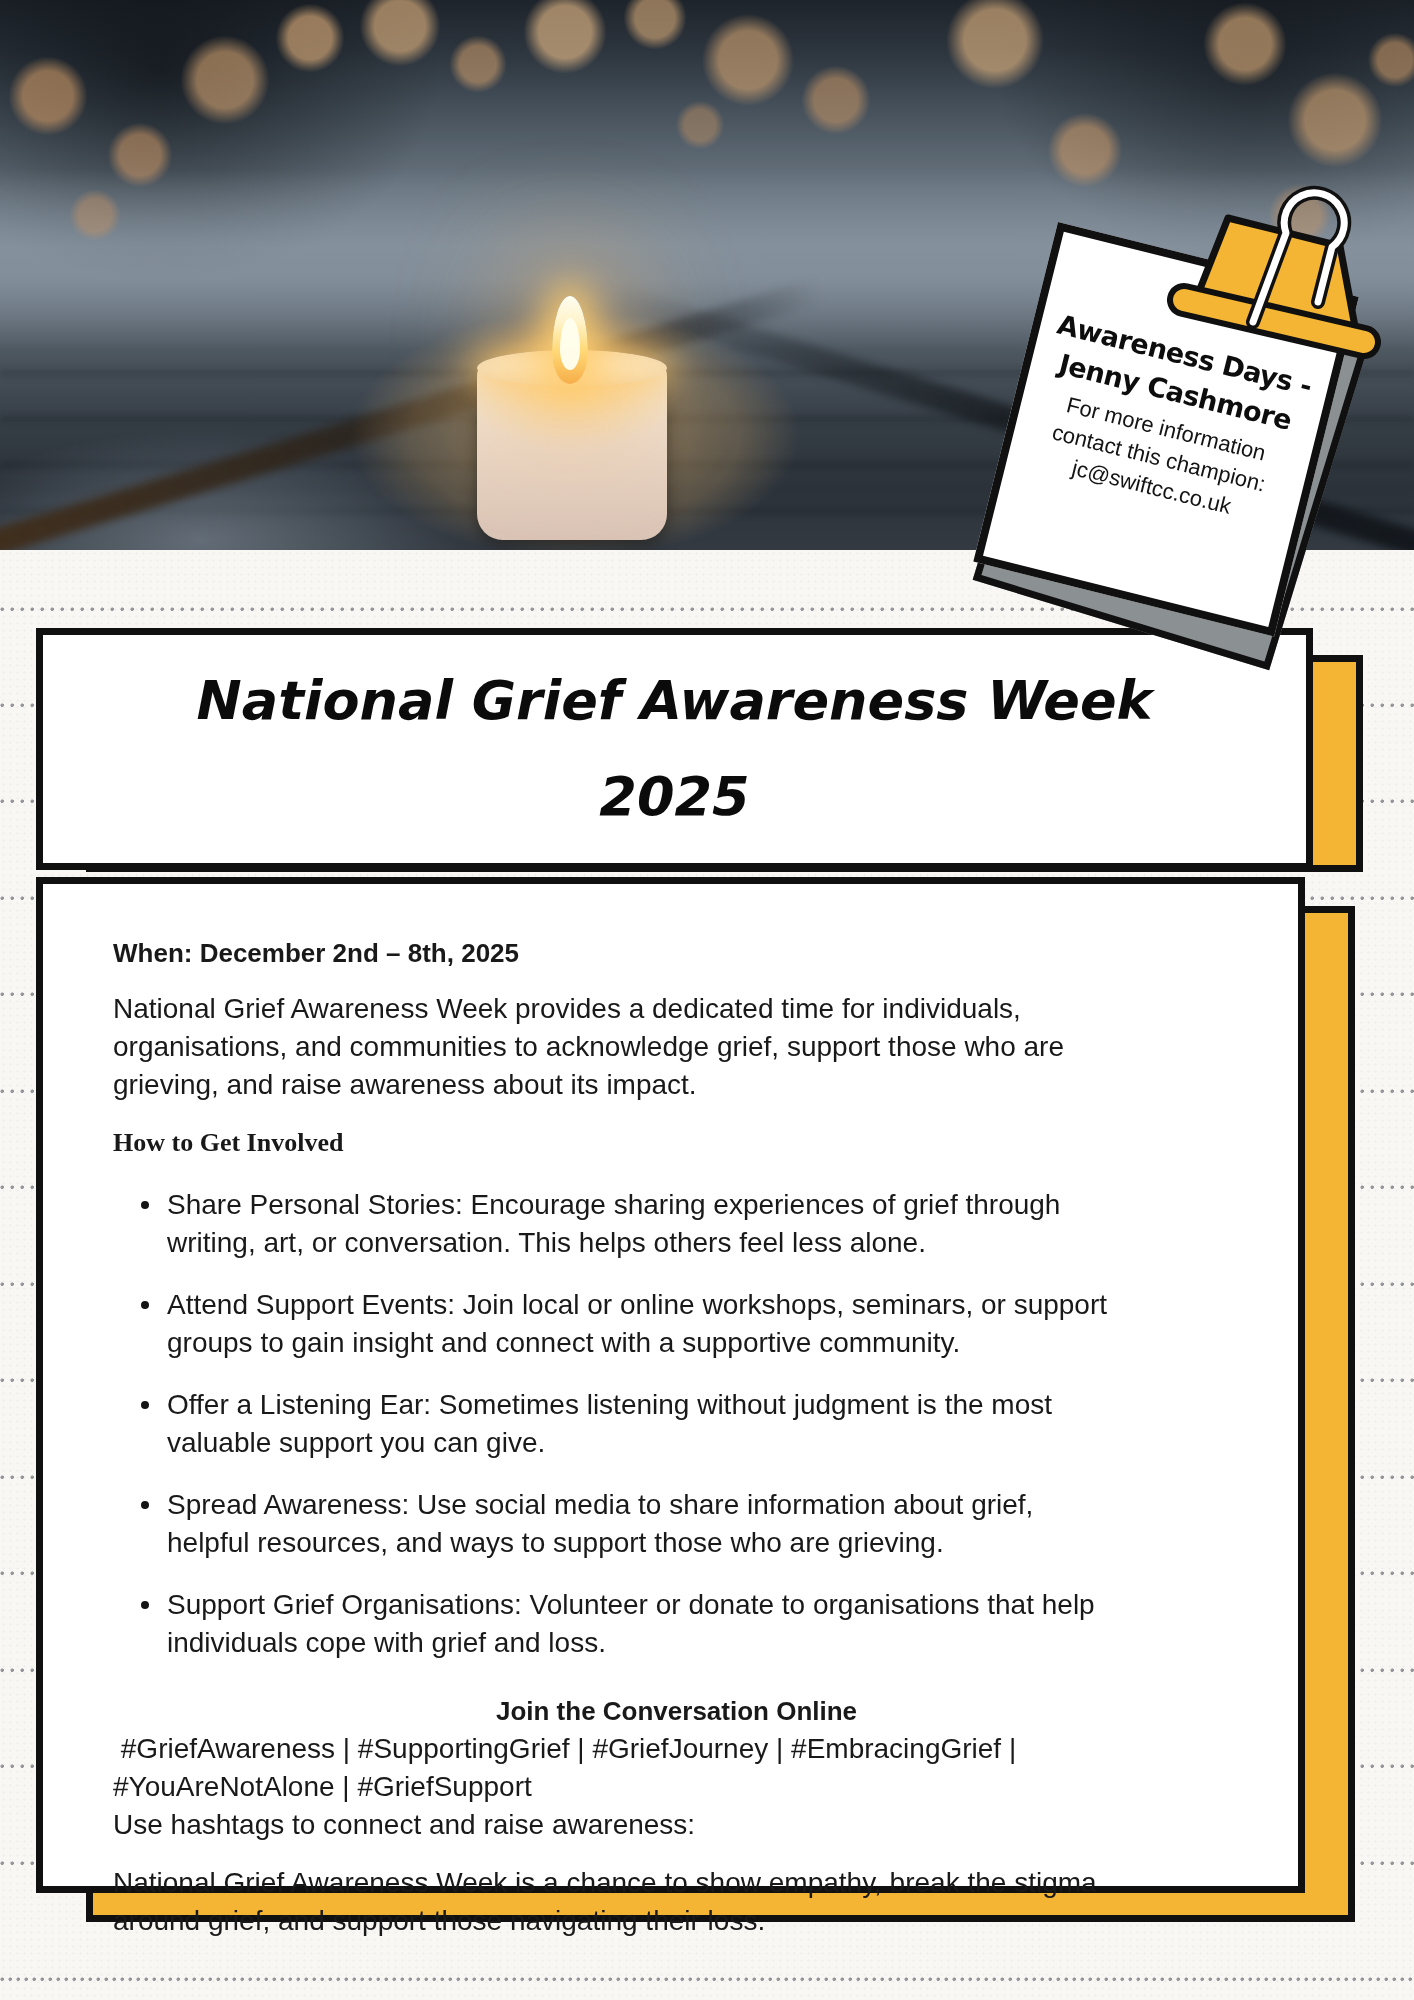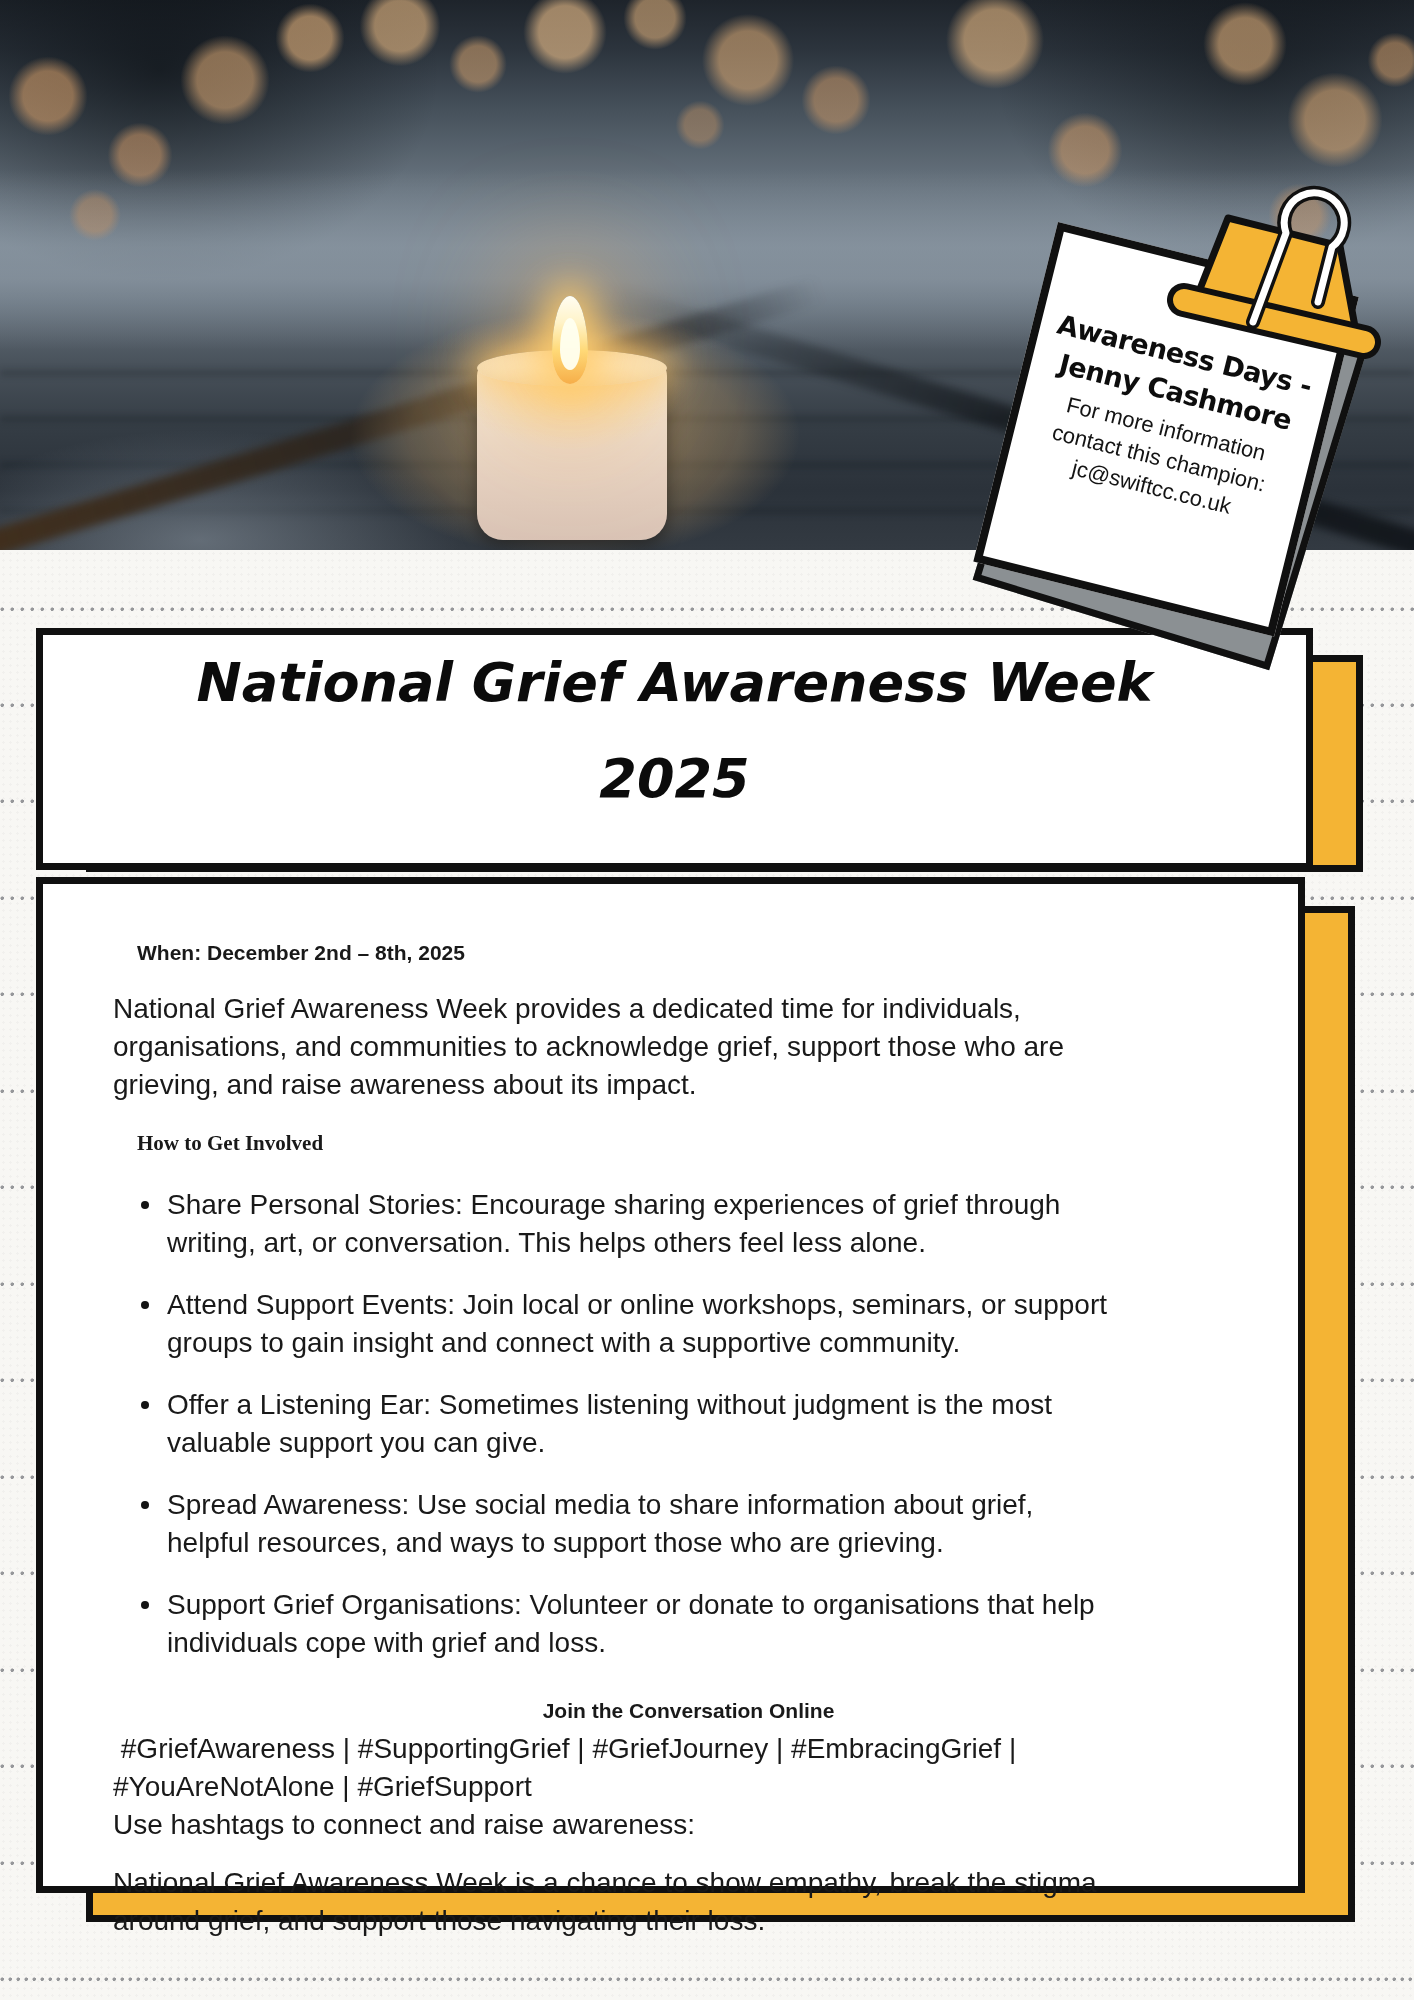--- a/index.html
+++ b/index.html
@@ -73,27 +73,27 @@
       background:linear-gradient(180deg,#fffdf2 0%,#fff3c8 30%,#ffd977 62%,#f6ae49 100%);
       box-shadow:0 0 34px 14px rgba(255,206,110,.85), 0 0 110px 48px rgba(255,180,84,.4); }
   .flame-core { position:absolute; left:560px; top:318px; width:20px; height:52px;
       border-radius:50% 50% 50% 50% / 60% 60% 40% 40%; background:rgba(255,255,240,.95); }
 
   
   .shadow-card { position:absolute; background:#f4b434; border:7px solid #101010; z-index:2; }
   .white-card  { position:absolute; background:#ffffff; border:7px solid #101010; z-index:3; }
 
   .title-card { left:36px; top:628px; width:1277px; height:242px;
-      display:flex; flex-direction:column; align-items:center; }
+      display:flex; flex-direction:column; align-items:center; justify-content:center; }
   .title-line { font-family:"DejaVu Sans", sans-serif; font-weight:bold; font-style:italic;
       font-size:54px; line-height:96px; color:#0b0b0b; letter-spacing:0; white-space:nowrap; }
 
   .content-card { left:36px; top:877px; width:1269px; height:1016px; padding:50px 58px 0 70px;
       color:#191919; font-size:28px; line-height:38px; }
-  .content-card .h { font-weight:bold; font-size:21px;margin-left:24px; }
+  .content-card .h { font-weight:bold; font-size:26px; }
   .pre { white-space:pre-line; }
   .intro { margin-top:18px; }
   .involved { margin-top:20px;font-family:Liberation Serif, serif; }
   .bullets { list-style:none; margin-top:12px; }
   .bullets li { display:flex;margin-top:24px; }
   .bullets .dot { flex:none; width:8px; height:8px; border-radius:50%; background:#141414;
                   margin:15px 18px 0 28px; }
   .join { margin-top:30px;text-align:center; }
   .closing { margin-top:20px; }
 

